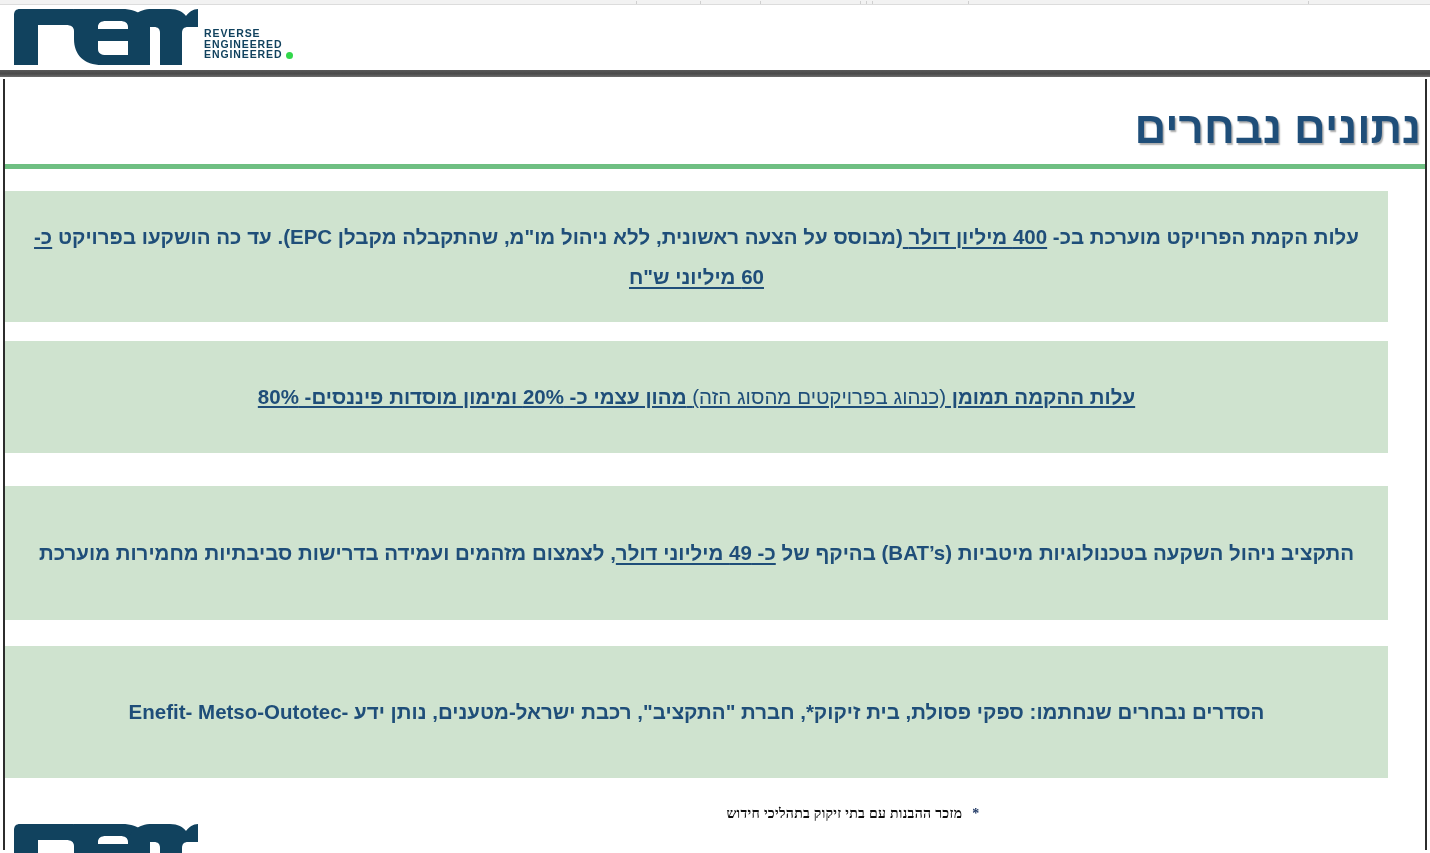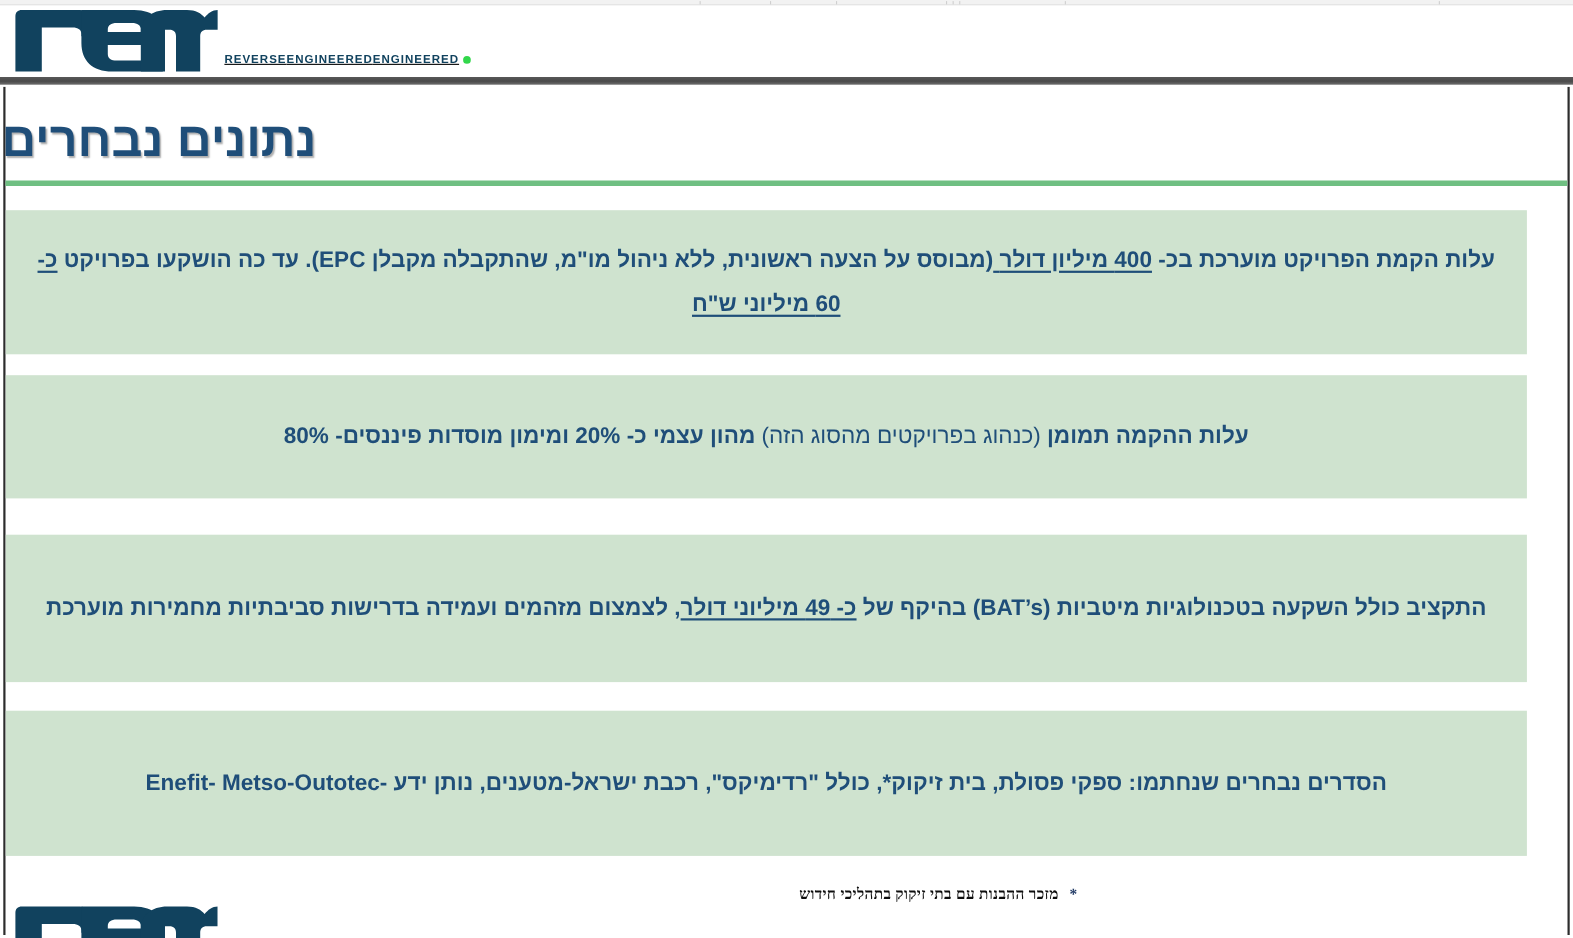--- a/index.html
+++ b/index.html
@@ -55,22 +55,22 @@
     align-items: flex-end;
     direction: ltr;
   }
 
   .logo-mark { display: block; }
 
   .logo-words {
     margin-left: 6px;
     margin-bottom: 7px;
     display: flex;
+    flex-direction: column;
     line-height: 1.02;
-    text-decoration: underline;
   }
   .logo-words span {
     font-family: "Liberation Sans", "DejaVu Sans", sans-serif;
     font-size: 10.5px;
     font-weight: 700;
     letter-spacing: 0.9px;
     color: #11425e;
     direction: ltr;
     white-space: nowrap;
   }
@@ -104,21 +104,21 @@
     border-right: 2px solid #2c2c2c;
     overflow: hidden;
   }
 
   
   .title-wrap {
     position: absolute;
     top: 26px;
     right: 0;
     width: 1424px;
-    text-align: left;
+    text-align: right;
     padding-right: 0px;
   }
   .slide-title {
     display: inline-block;
     font-size: 44px;
     font-weight: 700;
     color: #1f4e79;
     text-shadow: 1.5px 1.5px 1.5px rgba(0,0,0,0.32);
     letter-spacing: 0px;
     line-height: 1.05;
@@ -147,21 +147,21 @@
     align-items: center;
     justify-content: flex-start;
     padding: 8px 26px;
   }
   .box p { width: 100%; }
 
   .box .u { text-decoration: underline; text-underline-offset: 3px; }
   .box .reg { font-weight: 400; }
 
   #box1 { top: 112px; right: 37px; width: 1383px; height: 131px; }
-  #box2 { top: 262px; right: 37px; width: 1383px; height: 112px; }
+  #box2 { top: 262px; right: 37px; width: 1383px; height: 112px; text-decoration: underline; }
   #box3 { top: 407px; right: 37px; width: 1383px; height: 134px; }
   #box4 { top: 567px; right: 37px; width: 1383px; height: 132px; }
 
   
   .footnote {
     position: absolute;
     top: 727px;
     right: 0;
     width: 1424px;
     text-align: center;
@@ -240,27 +240,27 @@
     </div>
 
     <div class="box" id="box2">
       <p>
         <span class="seg">עלות ההקמה תמומן </span><span class="seg reg">(כנהוג בפרויקטים מהסוג הזה)</span><span class="seg"> </span><span class="seg">מהון עצמי כ- 20% ומימון מוסדות פיננסים- 80%</span>
       </p>
     </div>
 
     <div class="box" id="box3">
       <p>
-        <span class="seg">התקציב כולל השקעה בטכנולוגיות מיטביות (BAT’s)  בהיקף של </span><span class="seg u">כ- 49 מיליוני דולר</span><span class="seg">, לצמצום מזהמים ועמידה בדרישות סביבתיות מחמירות מוערכת</span>
+        <span class="seg">התקציב ניהול השקעה בטכנולוגיות מיטביות (BAT’s)  בהיקף של </span><span class="seg u">כ- 49 מיליוני דולר</span><span class="seg">, לצמצום מזהמים ועמידה בדרישות סביבתיות מחמירות מוערכת</span>
       </p>
     </div>
 
     <div class="box" id="box4">
       <p>
-        <span class="seg">הסדרים נבחרים שנחתמו: ספקי פסולת, בית זיקוק*, כולל "רדימיקס", רכבת ישראל-מטענים, נותן ידע -Enefit- Metso-Outotec</span>
+        <span class="seg">הסדרים נבחרים שנחתמו: ספקי פסולת, בית זיקוק*, חברת "התקציב", רכבת ישראל-מטענים, נותן ידע -Enefit- Metso-Outotec</span>
       </p>
     </div>
 
     <div class="footnote">
       <span class="star">*</span><span>מזכר ההבנות עם בתי זיקוק בתהליכי חידוש</span>
     </div>
 
   </div>
 
   <div class="bottom-logo">

